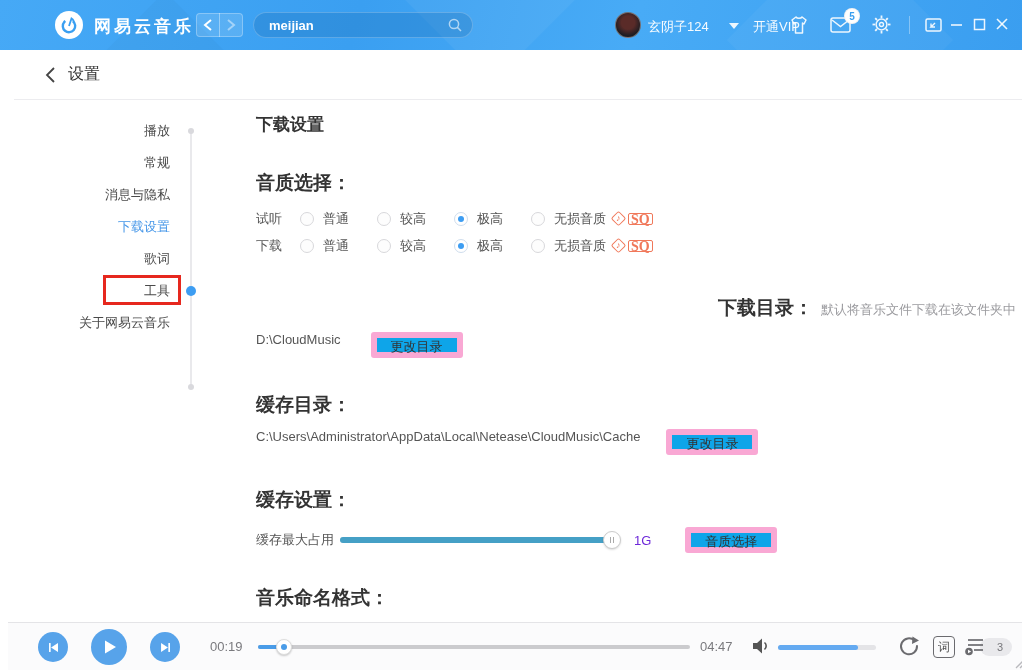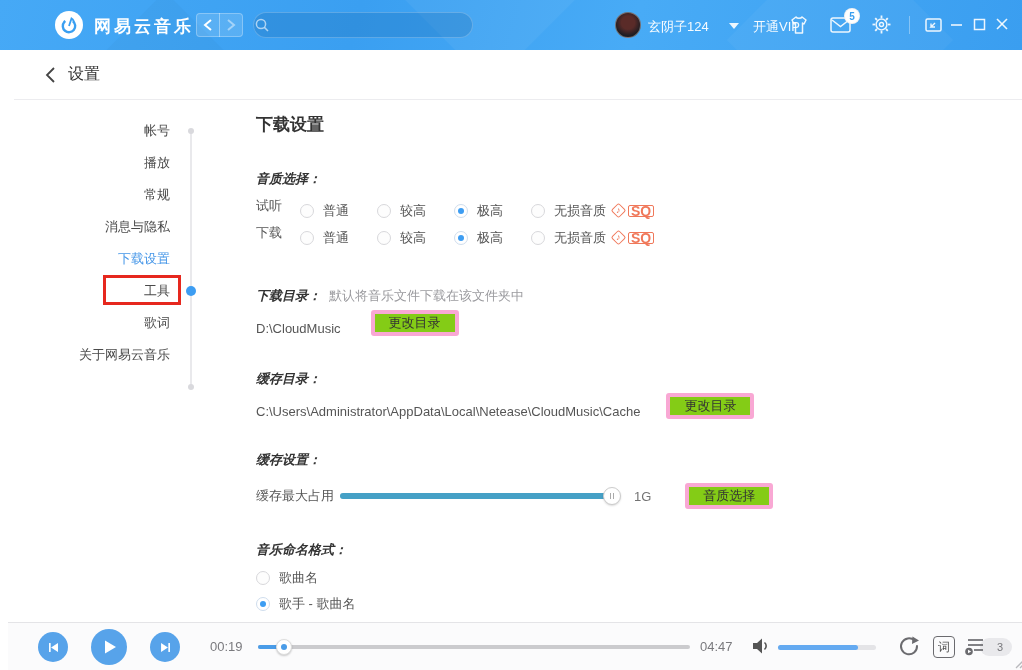--- a/index.html
+++ b/index.html
@@ -62,58 +62,58 @@
   .side-item.active { color:#4596e8; }
   .timeline-line { position:absolute; left:190px; top:31px; width:2px; height:256px; background:#e9e9ec; }
   .tdot { position:absolute; left:188px; width:6px; height:6px; border-radius:50%; background:#d9d9dd; }
   .tdot-top { top:28px; } .tdot-bottom { top:284px; }
   .tdot-active { position:absolute; left:186px; top:186px; width:10px; height:10px; border-radius:50%; background:#3d9df2; }
   .annotation-box { position:absolute; left:103px; top:175px; width:78px; height:30px;
     border:3px solid #e6281e; pointer-events:none; }
 
   .main { position:absolute; left:256px; top:0; width:760px; }
   h1.heading { font-size:17px; font-weight:bold; color:#333; padding-top:13px; }
-  .sec-label { font-weight:bold; color:#333; font-size:13px;font-style:italic; }
-  .mt34 { margin-top:34px; } .mt32 { margin-top:32px; } .mt36 { margin-top:36px; }
-
-  .q-row { display:flex; height:27px; margin-top:0; color:#555; }
+  .sec-label { font-weight:bold; color:#333; font-size:19px; }
+  .mt34 { margin-top:34px; } .mt32 { margin-top:32px; } .mt36 { margin-top:36px;text-align:right; }
+
+  .q-row { display:flex; align-items:center; height:27px; margin-top:0; color:#555;font-family:Liberation Serif, serif; }
   .q-row + .q-row { margin-top:0; }
   .q-rows { margin-top:9px; }
   .q-name { width:44px; color:#555; }
   .q-opt { display:flex; align-items:center; width:77px; cursor:pointer; }
   .q-opt.wide { width:auto; }
   .radio { width:14px; height:14px; border-radius:50%; border:1px solid #d8d8db; background:#fdfdfd;
     margin-right:9px; position:relative; flex:none; }
   .radio.selected { border-color:#cfdded; background:#fff; }
   .radio.selected::after { content:""; position:absolute; left:3px; top:3px; width:6px; height:6px;
     border-radius:50%; background:#3d9df2; }
 
   .sq { display:inline-flex; align-items:center; color:#f0785a; margin-left:7px; }
   .sq-diamond { width:11px; height:11px; border:1px solid #f0785a; border-radius:2px; transform:rotate(45deg);
     display:flex; align-items:center; justify-content:center; margin-right:4px; }
   .sq-diamond span { transform:rotate(-45deg); font-size:9px; line-height:1; }
   .sq-text { border:1px solid #f0785a; border-radius:2px; font-size:14px; font-weight:bold;
     height:12px; line-height:11px; padding:0 2px; }
 
   .hint { color:#9b9b9f; margin-left:8px; font-weight:normal; }
-  .value-row { display:flex; align-items:flex-end; margin-top:5px; color:#555; }
-  .btn { height:26px; padding:0 14px; background:#84cc16; border:4px solid #f9a8d4; border-radius:3px;
+  .value-row { display:flex; align-items:flex-start; margin-top:11px; color:#555; }
+  .btn { height:26px; padding:0 14px; background:#0ea5e9; border:6px solid #f9a8d4; border-radius:3px;
     font-size:13px; color:#333; cursor:pointer; font-family:inherit; }
   .btn-dl { margin-left:30px; }
   .btn-cache { margin-left:26px; }
 
   .slider-row { display:flex; align-items:center; margin-top:14px; color:#555; }
   .slider-label { width:84px; }
   .slider { position:relative; width:272px; height:6px; border-radius:3px; background:#e4e4e6; cursor:pointer; }
   .slider-fill { position:absolute; left:0; top:0; height:6px; border-radius:3px; background:#45a0c6; width:100%; }
   .slider-handle { position:absolute; right:-9px; top:-6px; width:18px; height:18px; border-radius:50%;
     background:#fff; border:1px solid #ccc; box-shadow:0 1px 2px rgba(0,0,0,0.15);
     display:flex; align-items:center; justify-content:center; gap:2px; cursor:grab; }
   .slider-handle i { display:block; width:1px; height:6px; background:#aaa; }
-  .slider-value { color:#737373; margin-left:22px;text-align:right; }
+  .slider-value { color:#6d28d9; margin-left:22px;text-align:right; }
   .btn-clear { margin-left:34px; }
 
   .naming-opt { display:flex; align-items:center; margin-top:12px; color:#555; cursor:pointer; height:14px; }
 
   
   .player { position:absolute; left:8px; top:622px; width:1022px; height:48px; background:#fbfbfc;
     border-top:1px solid #e4e4e7; }
   .pbtn { position:absolute; border-radius:50%; background:#57a3ea; display:flex; align-items:center;
     justify-content:center; cursor:pointer; }
   .pbtn-prev { left:30px; top:9px; width:30px; height:30px; }
@@ -160,20 +160,21 @@
       <polyline points="8,1 2,6 8,11" fill="none" stroke="#fff" stroke-width="2"></polyline>
     </svg>
   </div>
   <div class="nav-btn nav-fwd">
     <svg width="10" height="12" viewBox="0 0 10 12">
       <polyline points="2,1 8,6 2,11" fill="none" stroke="rgba(255,255,255,0.45)" stroke-width="2"></polyline>
     </svg>
   </div>
 
   <div class="searchbox">
+    <input type="text" value="meijian" style="">
     <svg class="search-icon" width="16" height="16" viewBox="0 0 16 16">
       <circle cx="7" cy="7" r="4.6" fill="none" stroke="rgba(255,255,255,0.8)" stroke-width="1.5"></circle>
       <line x1="10.4" y1="10.4" x2="14" y2="14" stroke="rgba(255,255,255,0.8)" stroke-width="1.5"></line>
     </svg>
   </div>
 
   <div class="avatar"></div>
   <span class="user-name">玄阴子124</span>
   <span class="caret-down"></span>
   <span class="vip-link">开通VIP</span>
@@ -224,27 +225,26 @@
 <div class="titlebar">
   <svg width="12" height="18" viewBox="0 0 12 18">
     <polyline points="10,2 3,9 10,16" fill="none" stroke="#444" stroke-width="1.8"></polyline>
   </svg>
   <span class="page-title">设置</span>
 </div>
 
 <div class="content">
 
   <aside class="sidebar">
-    <span class="side-item">帐号</span>
     <span class="side-item">播放</span>
     <span class="side-item">常规</span>
     <span class="side-item">消息与隐私</span>
     <span class="side-item active">下载设置</span>
+    <span class="side-item">歌词</span>
     <span class="side-item">工具</span>
-    <span class="side-item">歌词</span>
     <span class="side-item">关于网易云音乐</span>
   </aside>
   <div class="timeline-line"></div>
   <span class="tdot tdot-top"></span>
   <span class="tdot tdot-bottom"></span>
   <span class="tdot-active"></span>
   <div class="annotation-box"></div>
 
   <main class="main">
     <h1 class="heading">下载设置</h1>

